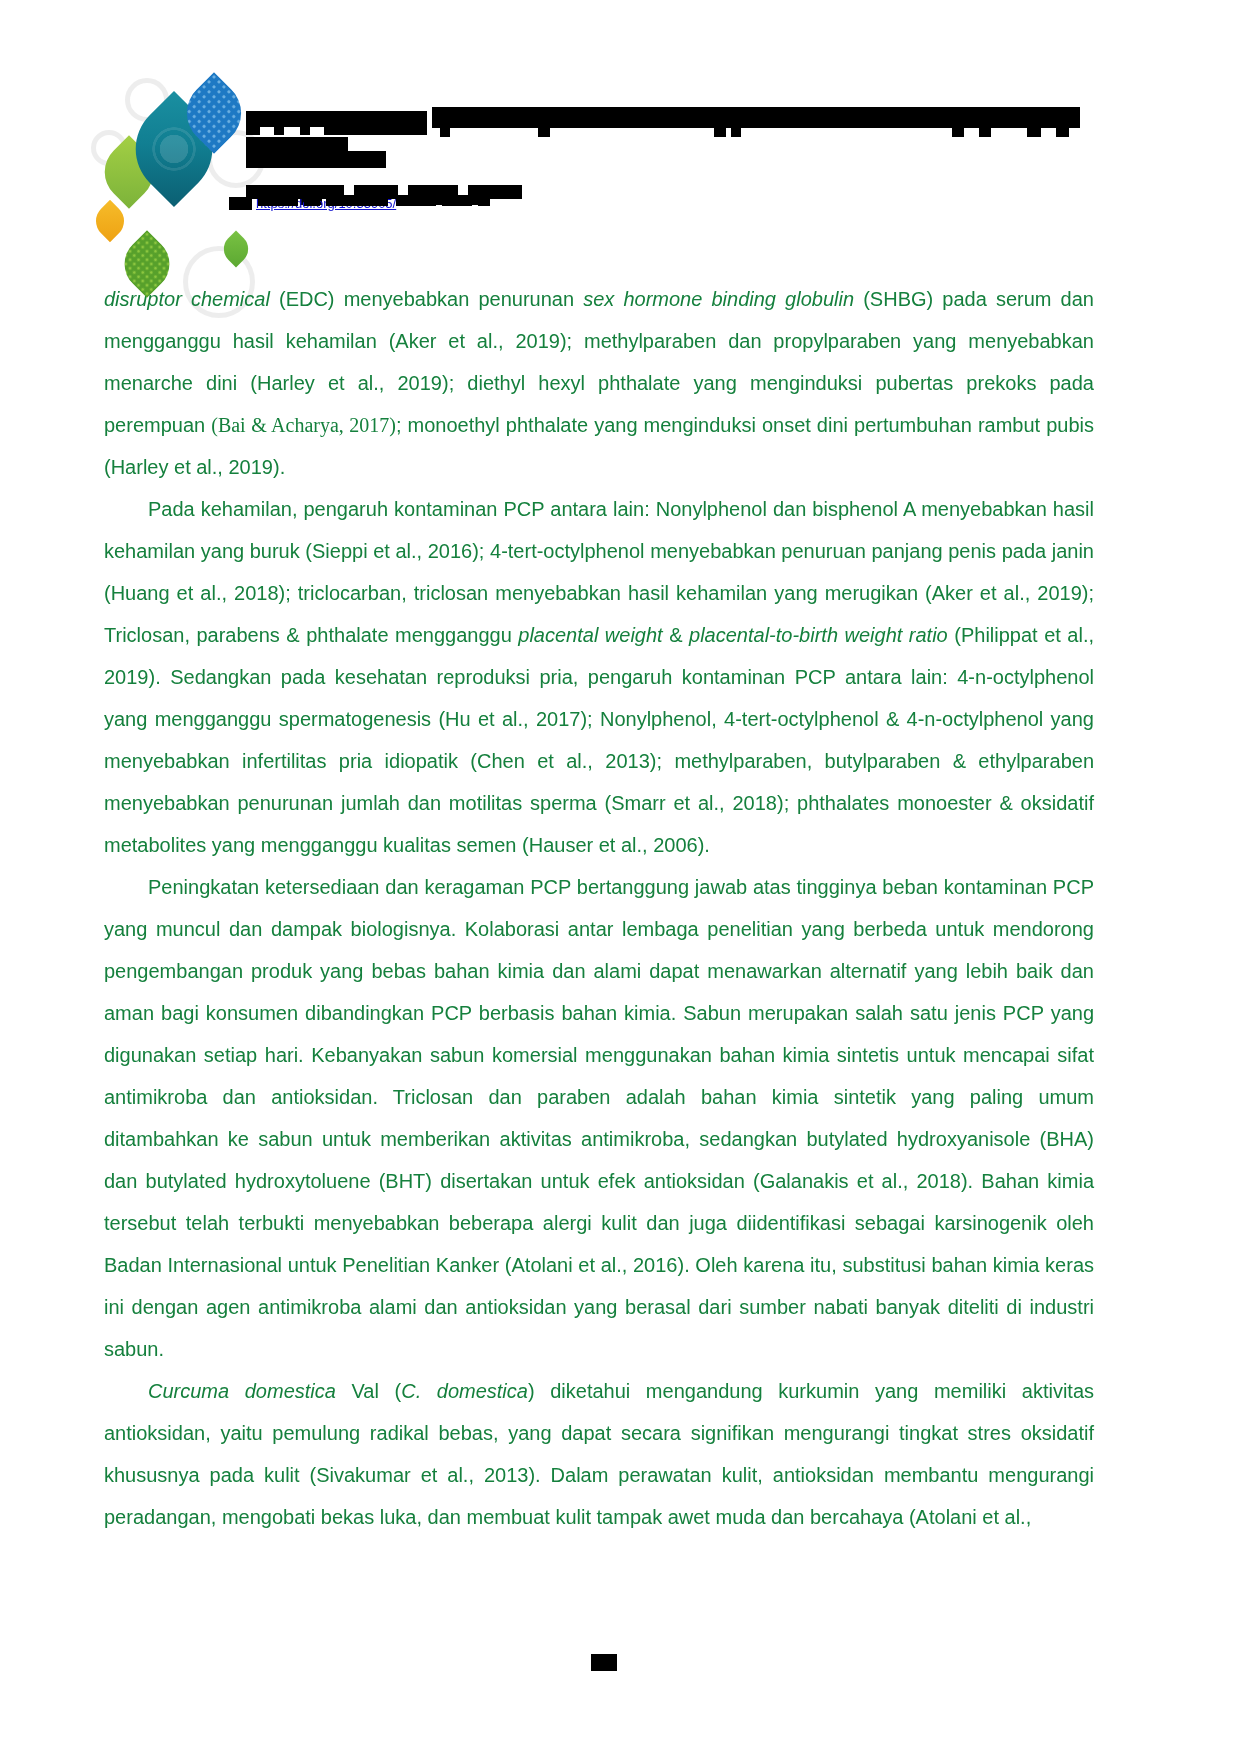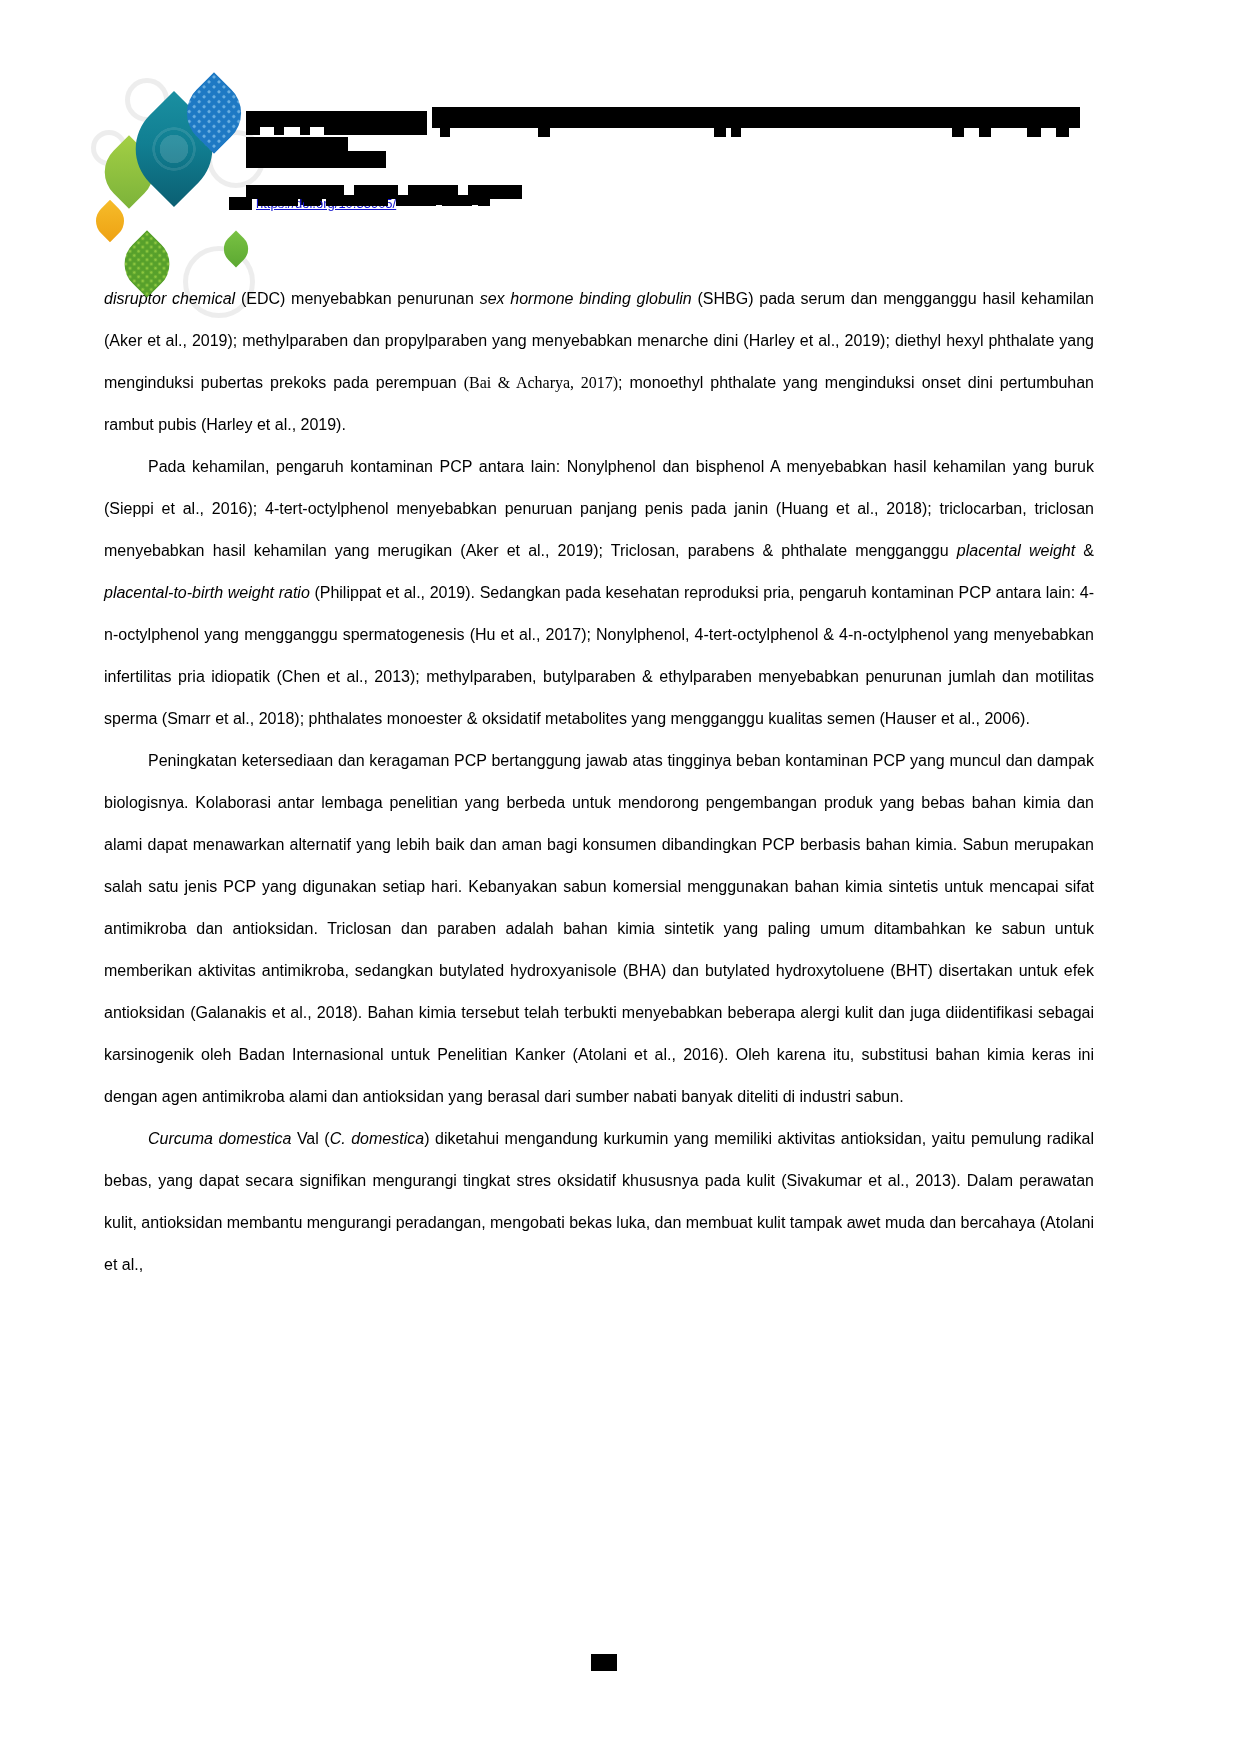--- a/index.html
+++ b/index.html
@@ -44,21 +44,21 @@
   .doi-wrap{position:absolute;left:256px;top:195px;width:240px;height:18px;}
   .doi-link{
     font-size:13px;line-height:17px;color:#1212cd;
     text-decoration:underline;white-space:nowrap;display:block;overflow:hidden;
   }
   .doi-cover{position:absolute;background:#000;top:0;height:11px;}
 
   
   .body-text{
     position:absolute;left:104px;top:278px;width:990px;
-    font-size:16px;line-height:42px;color:#000000;
+    font-size:20px;line-height:42px;color:#15803d;
     text-align:justify;
   }
   .para{margin:0;}
   .indent{text-indent:44px;}
   .italic{font-style:italic;}
   .serif{font-family:"Liberation Serif",serif;}
 
   
   .page-num-redaction{position:absolute;left:591px;top:1654px;width:26px;height:17px;background:#000;}
 </style>

